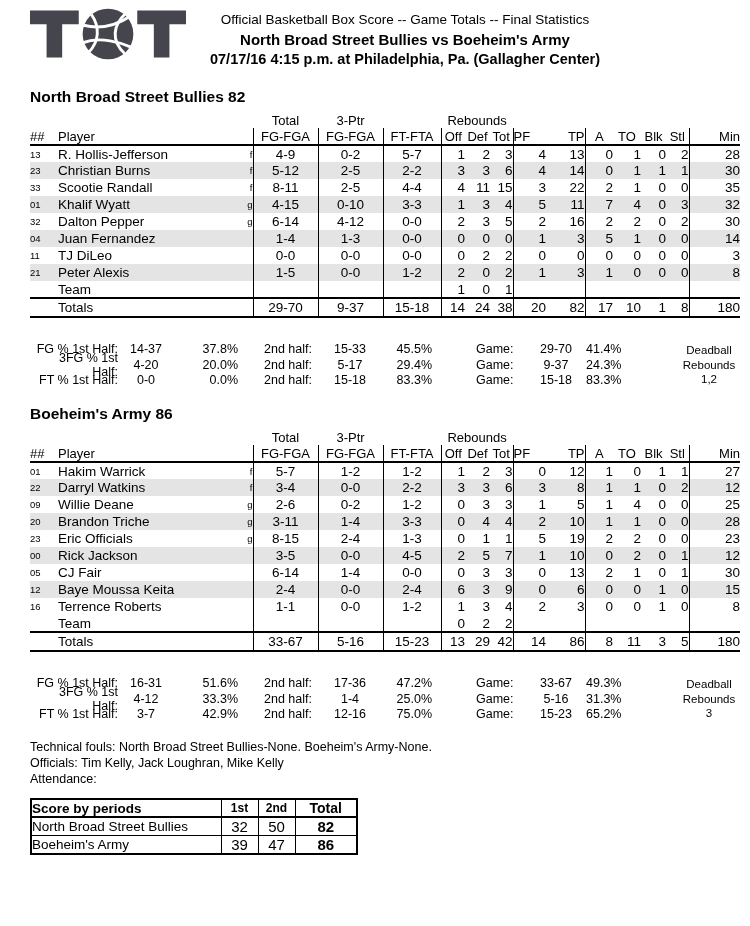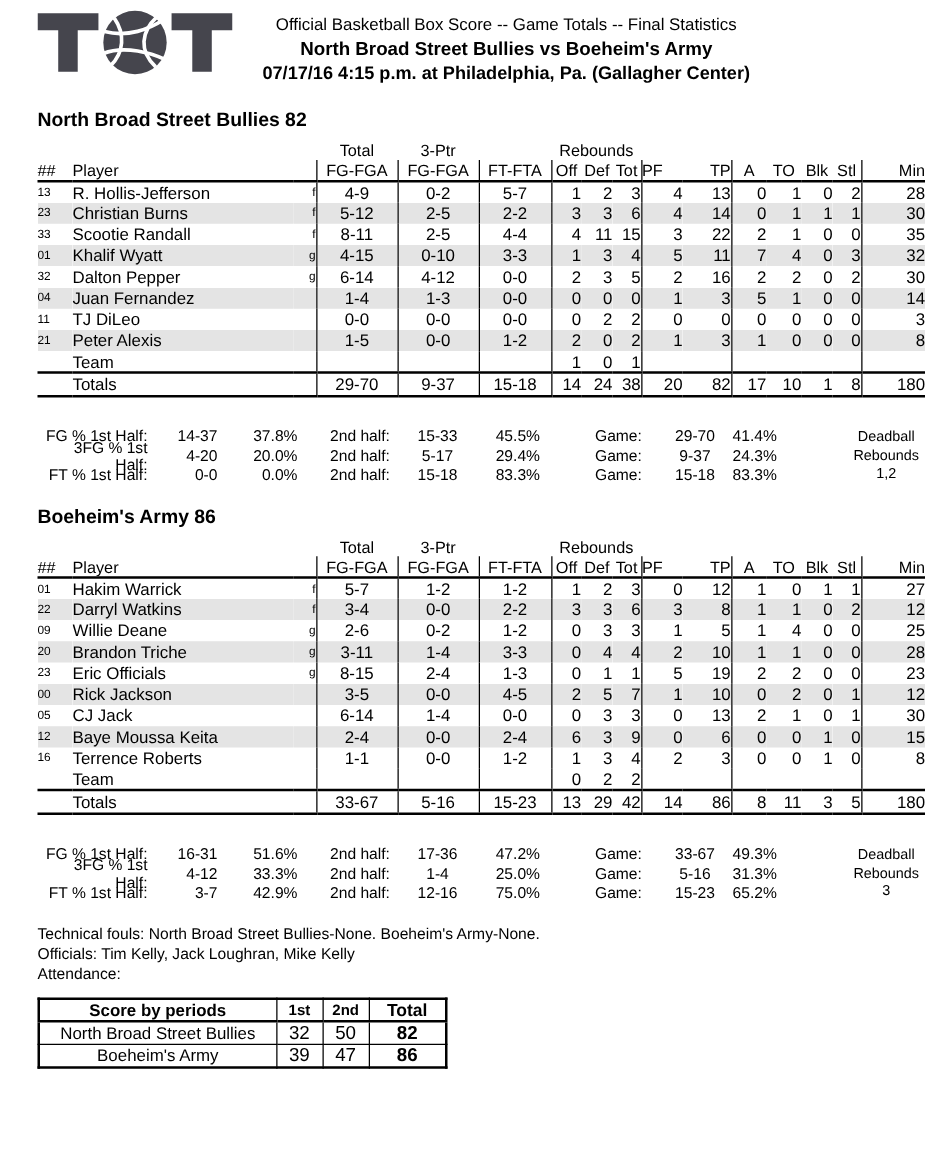--- a/index.html
+++ b/index.html
@@ -46,40 +46,40 @@
   td.player, th.player { text-align: left; padding-left: 2px; }
   .pr7 { padding-right: 7px; } .pr4 { padding-right: 4px; } .pr8 { padding-right: 8px; }
   .pr12 { padding-right: 12px; } .pl6 { padding-left: 6px; }
   tbody.players tr:nth-child(even) { background: var(--row-stripe, #e4e4e4); }
   tr.totals-row td { border-top: 2px solid #000; border-bottom: 2px solid #000; height: 19px; }
 
   
   .stats-wrap { position: relative; margin-top: 23px; height: 50px; }
   .stat-line { display: flex; font-size: 12.5px; height: 15.7px; align-items: center; }
   .sl-label { width: 88px; text-align: right; }
-  .sl-v1 { width: 56px; text-align: right; }
+  .sl-v1 { width: 56px; text-align: center; }
   .sl-p1 { width: 64px; text-align: right; }
   .sl-h2 { width: 60px; margin-left: 26px; }
   .sl-v2 { width: 52px; text-align: center; }
   .sl-p2 { width: 56px; text-align: right; }
   .sl-g  { width: 50px; margin-left: 44px; }
   .sl-v3 { width: 60px; text-align: center; }
   .sl-p3 { width: 56px; }
   .deadball { position: absolute; right: 0; top: 2px; width: 62px; text-align: center; font-size: 11.5px; line-height: 14.5px; }
 
   .section-2 { margin-top: 8px; }
 
   
   .notes { margin-top: 14px; font-size: 12.5px; line-height: 16px; }
 
   
   table.periods { border-collapse: collapse; margin-top: 11px; border: 2px solid #000; font-size: 13.5px; }
   table.periods th, table.periods td { border: 1.5px solid #000; padding: 0; height: 17px; white-space: nowrap; }
   table.periods th { border-bottom: 2px solid #000; }
-  .p-name  { width: 190px; text-align: center; padding-left: 5px; }
+  .p-name  { width: 190px; text-align: left; padding-left: 5px; }
   .p-1st, .p-2nd { width: 37px; text-align: center; }
   .p-total { width: 62px; text-align: center; }
   th.p-name { font-size: 13.5px; }
   th.p-1st, th.p-2nd { font-size: 12px; }
   th.p-total { font-size: 14px; }
   td.p-1st, td.p-2nd { font-size: 15px; }
   td.p-total { font-size: 15px; font-weight: bold; }
 </style>
 </head>
 <body>
@@ -561,21 +561,21 @@
             <td class="r pr4">10</td>
             <td class="bl r pr8">0</td>
             <td class="r pr8">2</td>
             <td class="r pr8">0</td>
             <td class="r pr4">1</td>
             <td class="bl r pr8">12</td>
           </tr>
 
           <tr>
             <td class="no">05</td>
-            <td class="player">CJ Jack</td>
+            <td class="player">CJ Fair</td>
             <td class="pos"></td>
             <td class="bl c">6-14</td>
             <td class="bl c">1-4</td>
             <td class="bl c">0-0</td>
             <td class="bl r pr7">0</td>
             <td class="r pr7">3</td>
             <td class="r pr7">3</td>
             <td class="bl r pr12">0</td>
             <td class="r pr4">13</td>
             <td class="bl r pr8">2</td>

